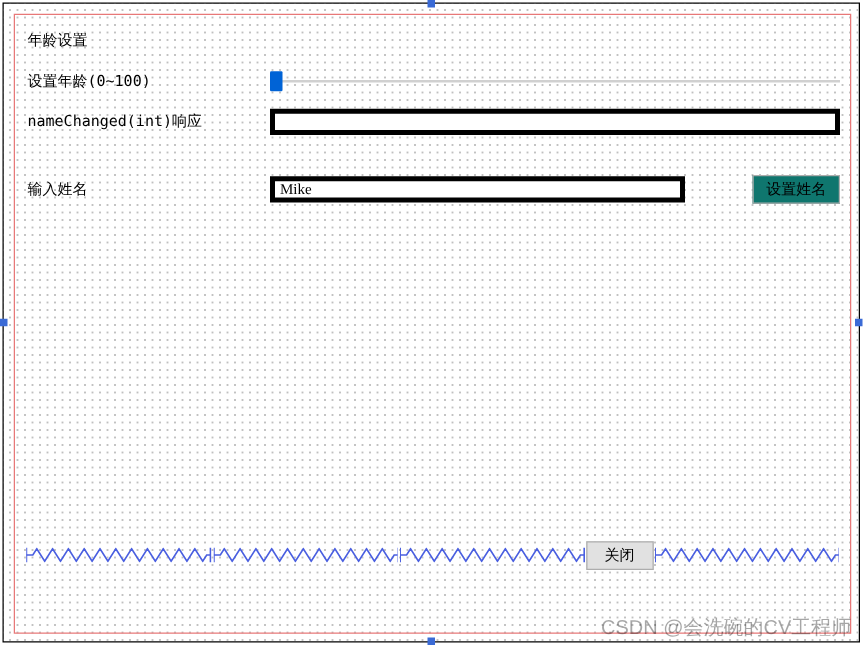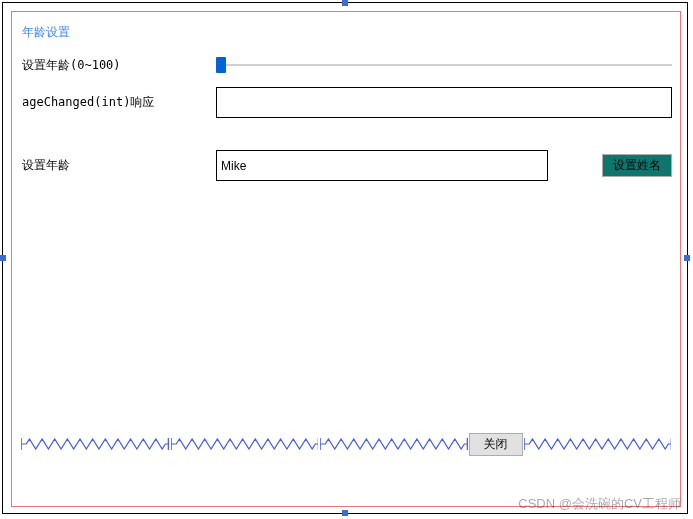--- a/index.html
+++ b/index.html
@@ -40,21 +40,21 @@
       top: 8px; left: 8px;
       width: 670px; height: 496px;
       border: 1px solid #e87878;
     }
     .content {
       position: absolute;
       top: 8px; left: 8px; right: 8px; bottom: 8px;
     }
     .grp-title {
       font-size: 12px;
-      color: #3b82f6;
+      color: #000000;
       margin: 4px 0 14px 2px;
     }
     .row {
       display: flex;
       align-items: center;
       margin-bottom: 12px;
       gap: 48px;
     }
     .lbl {
       width: 148px;
@@ -75,25 +75,25 @@
     }
     .slider-thumb {
       position: absolute;
       top: 2px; left: 0;
       width: 10px; height: 16px;
       background: #0063d6;
       border-radius: 1px;
     }
     .txt {
       flex: 1;
-      height: 31px;
-      border: 1px solid #000000;
+      height: 21px;
+      border: 4px solid #000000;
       background: #fff;
       color: #000;
-      font-family: Liberation Sans, sans-serif;
+      font-family: Liberation Serif, serif;
       font-size: 12px;
       padding: 2px 4px;
       outline: none;
     }
     .btn {
       height: 23px;
       padding: 0 10px;
       border: 1px solid #adadad;
       background: #0f766e;
       font-family: inherit;
@@ -134,21 +134,21 @@
       background: #e1e1e1;
       font-family: Liberation Serif, serif;
       font-size: 12px;
       cursor: pointer;
     }
 
     .watermark {
       position: absolute;
       right: 12px; bottom: 6px;
       color: rgba(0,0,0,0.35);
-      font-size: 13px;
+      font-size: 16px;
       font-family: "Microsoft YaHei", sans-serif;
       pointer-events: none;
     }
   </style>
 </head>
 <body>
 
 <div class="designer-outer">
   <div class="dotted-bg"></div>
 
@@ -165,34 +165,34 @@
 
         <div class="row">
           <div class="lbl">设置年龄(0~100)</div>
           <div class="slider">
             <div class="slider-track"></div>
             <div class="slider-thumb"></div>
           </div>
         </div>
 
         <div class="row">
-          <div class="lbl">ageChanged(int)响应</div>
+          <div class="lbl">nameChanged(int)响应</div>
           <input class="txt" type="text" value="" style="">
         </div>
 
       </div>
 
       <div class="gap"></div>
 
       <div class="groupbox">
 
         <div class="gap"></div>
 
         <div class="row">
-          <div class="lbl">设置年龄</div>
+          <div class="lbl">输入姓名</div>
           <input class="txt" type="text" value="Mike" style="">
           <button class="btn">设置姓名</button>
         </div>
 
         <div class="gap"></div>
         <div class="gap"></div>
 
       </div>
 
       <div class="spacer-row">

